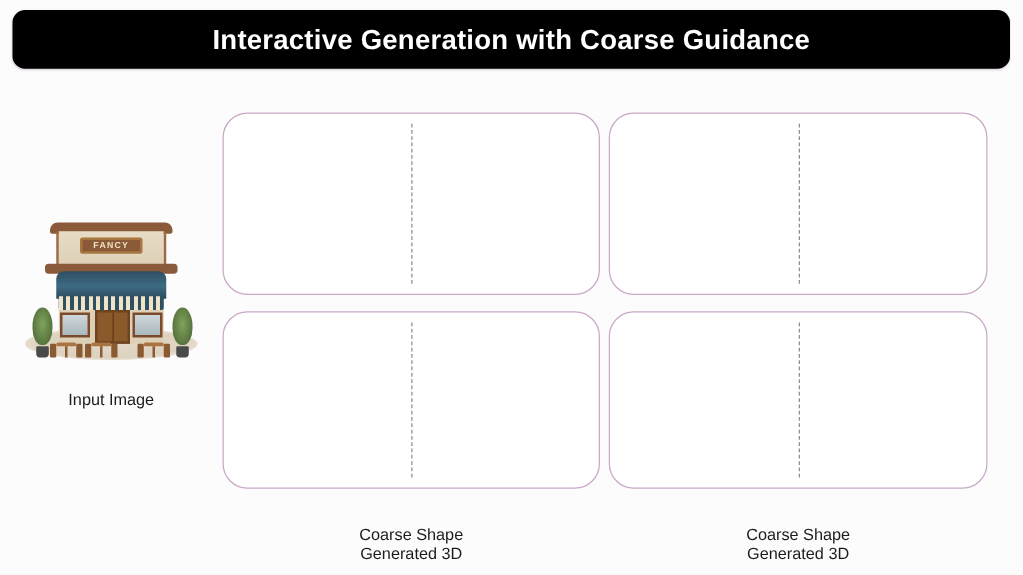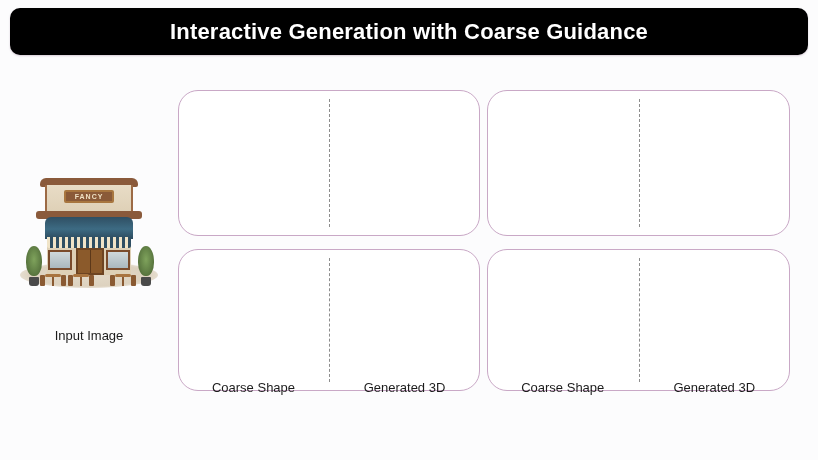--- a/index.html
+++ b/index.html
@@ -47,21 +47,21 @@
     display: flex;
     flex-direction: column;
     align-items: center;
   }
   .input-thumb {
     width: 150px;
     height: 130px;
     position: relative;
   }
   .input-caption {
-    margin-top: 28px;
+    margin-top: 12px;
     font-size: 13px;
     color: #1c1c1c;
     font-family: "Liberation Sans", sans-serif;
     white-space: nowrap;
   }
 
   
   .panel {
     position: absolute;
     box-sizing: border-box;
@@ -80,23 +80,24 @@
 
   
   .p-tl { left: 178px; top: 90px;  width: 302px; height: 146px; }
   .p-tr { left: 487px; top: 90px;  width: 303px; height: 146px; }
   .p-bl { left: 178px; top: 249px; width: 302px; height: 142px; }
   .p-br { left: 487px; top: 249px; width: 303px; height: 142px; }
 
   
   .caption-row {
     position: absolute;
-    top: 380px;
+    top: 420px;
     height: 20px;
     display: flex;
+    flex-direction: column;
   }
   .caption-row.left  { left: 178px; width: 302px; }
   .caption-row.right { left: 487px; width: 303px; }
   .caption-cell {
     flex: 1 1 50%;
     text-align: center;
     font-size: 13px;
     color: #1c1c1c;
     font-family: "Liberation Sans", sans-serif;
     white-space: nowrap;

